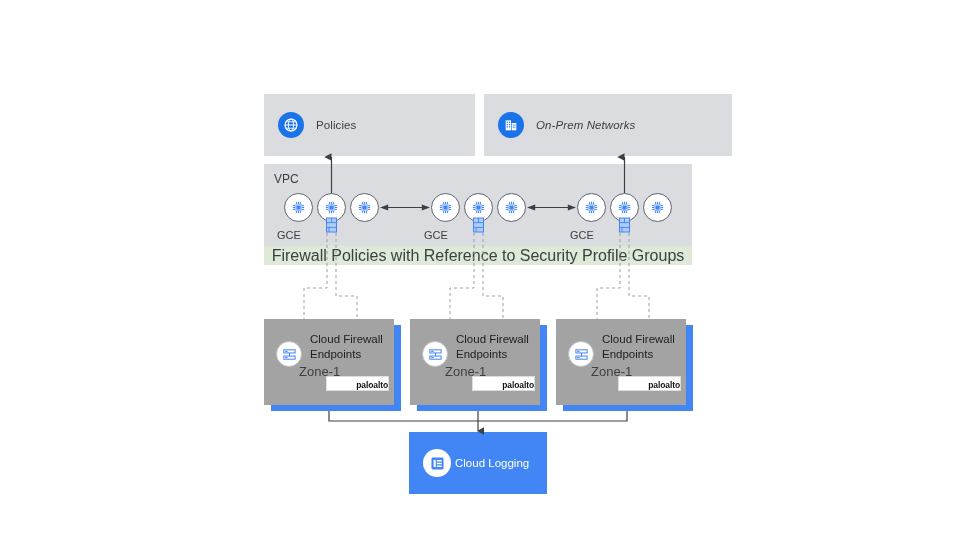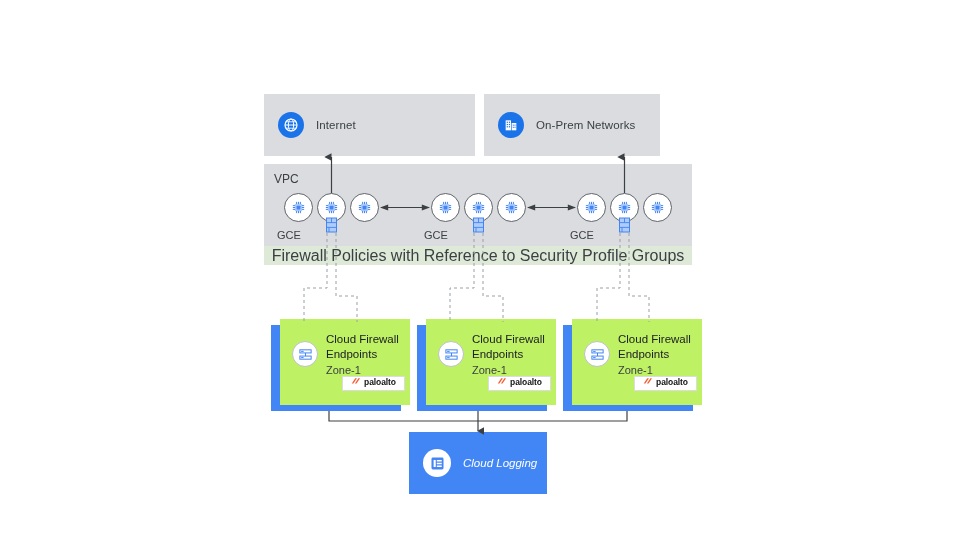--- a/index.html
+++ b/index.html
@@ -22,21 +22,21 @@
   }
 
   
   .panel {
     position: absolute;
     background: #dadce0;
     display: flex;
     align-items: center;
   }
   #internet-panel { left: 264px; top: 94px; width: 211px; height: 62px; }
-  #onprem-panel  { left: 484px; top: 94px; width: 176px; height: 62px; }
+  #onprem-panel  { left: 484px; top: 94px; width: 248px; height: 62px; font-style: italic; }
 
   .panel-icon {
     width: 26px; height: 26px;
     border-radius: 50%;
     background: #1a73e8;
     margin-left: 14px;
     display: flex; align-items: center; justify-content: center;
     flex: none;
   }
   .panel-label {
@@ -101,22 +101,21 @@
     display: flex; align-items: center; justify-content: center;
   }
 
   
   .fw-card-shadow {
     position: absolute;
     background: #4285f4;
   }
   .fw-card {
     position: absolute;
-    background: #bef264;
-    margin-left: 16px;
+    background: #a3a3a3;
   }
   .fw-icon {
     position: absolute;
     left: 12px; top: 22px;
     width: 26px; height: 26px;
     border-radius: 50%;
     background: #ffffff;
     border: 1px solid #bdc1c6;
     box-sizing: border-box;
     display: flex; align-items: center; justify-content: center;
@@ -124,32 +123,33 @@
   .fw-title {
     position: absolute;
     left: 46px; top: 13px;
     font-size: 11.5px;
     line-height: 15px;
     color: #202124;
     width: 90px;
   }
   .fw-zone {
     position: absolute;
-    left: 46px; top: 45px;
-    font-size: 11px;
+    left: 35px; top: 45px;
+    font-size: 13px;
     color: #3c4043;
   }
   .pa-logo {
     position: absolute;
     width: 63px; height: 15px;
     background: #ffffff;
     border: 1px solid #dadce0;
     box-sizing: border-box;
-    display: flex; align-items: flex-start; justify-content: center;
+    display: flex; align-items: flex-end; justify-content: center;
     gap: 2px;
+    flex-direction: column;
   }
   .pa-text {
     font-size: 8.5px;
     font-weight: bold;
     color: #141414;
     letter-spacing: -.1px;
   }
 
   
   #logging-box {
@@ -161,24 +161,23 @@
   }
   #logging-icon {
     width: 28px; height: 28px;
     border-radius: 50%;
     background: #ffffff;
     margin-left: 14px;
     display: flex; align-items: center; justify-content: center;
     flex: none;
   }
   #logging-label {
-    margin-left: 12px;
+    margin-left: 4px;
     font-size: 11.5px;
     color: #ffffff;
-    font-style: italic;
   }
 
   svg.overlay {
     position: absolute;
     left: 0; top: 0;
     width: 960px; height: 540px;
     pointer-events: none;
   }
 </style>
 </head>
@@ -189,21 +188,21 @@
   <div class="panel" id="internet-panel">
     <div class="panel-icon">
       <svg width="16" height="16" viewBox="0 0 24 24" aria-hidden="true">
         <circle cx="12" cy="12" r="9" fill="none" stroke="#ffffff" stroke-width="1.8"></circle>
         <ellipse cx="12" cy="12" rx="4" ry="9" fill="none" stroke="#ffffff" stroke-width="1.5"></ellipse>
         <line x1="3" y1="12" x2="21" y2="12" stroke="#ffffff" stroke-width="1.5"></line>
         <line x1="4.4" y1="7.2" x2="19.6" y2="7.2" stroke="#ffffff" stroke-width="1.3"></line>
         <line x1="4.4" y1="16.8" x2="19.6" y2="16.8" stroke="#ffffff" stroke-width="1.3"></line>
       </svg>
     </div>
-    <div class="panel-label">Internet</div>
+    <div class="panel-label">Policies</div>
   </div>
 
   <div class="panel" id="onprem-panel">
     <div class="panel-icon">
       <svg width="16" height="16" viewBox="0 0 24 24" aria-hidden="true">
         <rect x="4" y="5" width="8" height="15" fill="#ffffff"></rect>
         <rect x="13" y="9" width="7" height="11" fill="#ffffff"></rect>
         <rect x="5.6" y="7" width="1.8" height="1.8" fill="#1a73e8"></rect>
         <rect x="8.8" y="7" width="1.8" height="1.8" fill="#1a73e8"></rect>
         <rect x="5.6" y="10.4" width="1.8" height="1.8" fill="#1a73e8"></rect>

